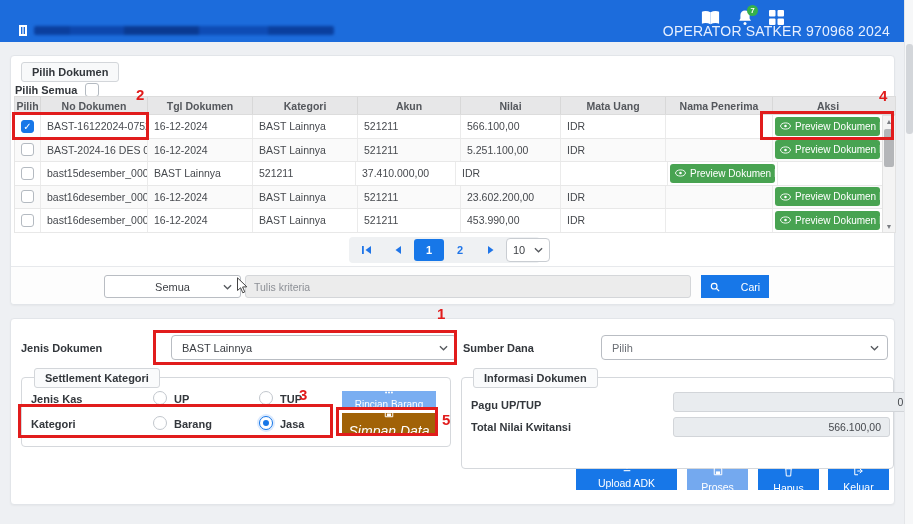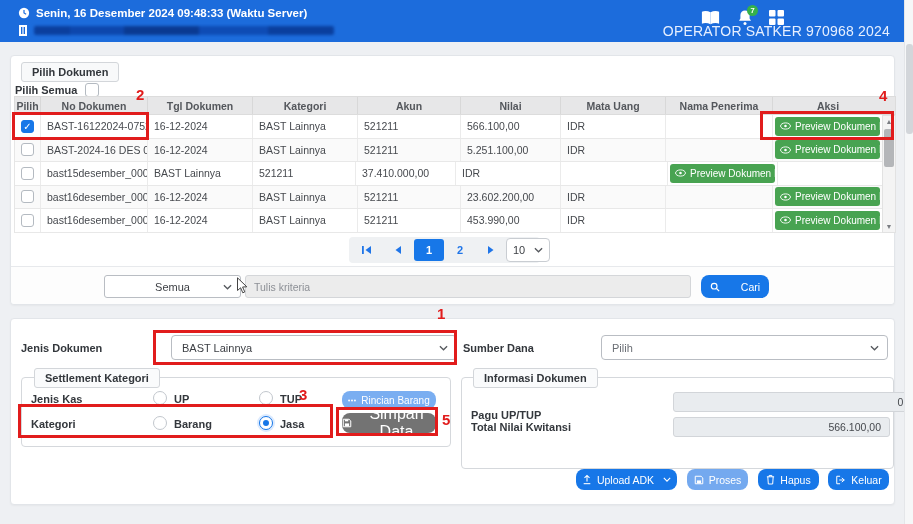--- a/index.html
+++ b/index.html
@@ -68,36 +68,36 @@
 
   
   .search-strip { position:absolute; left:0; right:0; bottom:0; height:38px; border-top:1px solid #e7e9ec; background:#fdfdfd; border-radius:0 0 4px 4px; }
   .fselect { position:absolute; left:93px; top:8px; width:137px; height:23px; background:#fff; border:1px solid #b9bdc3;
     border-radius:3px; display:flex; align-items:center; justify-content:center; gap:30px; cursor:pointer; color:#3c3f44; }
   .fselect .chev { position:absolute; right:8px; top:8px; }
   .criteria { position:absolute; left:234px; top:8px; width:446px; height:23px; background:#ececec; border:1px solid #d4d6d9;
     border-radius:3px; padding:0 8px; font-size:10.5px; color:#55585d; font-family:inherit; }
   .criteria::placeholder { color:#8d9096; }
   .cari-btn { position:absolute; left:690px; top:8px; width:68px; height:23px; background:#1777e8; color:#fff; border:none;
-    border-radius:8px; font-size:10.5px; font-family:inherit; display:flex; align-items:center; justify-content:center; gap:21px; cursor:pointer; }
+    border-radius:0; font-size:10.5px; font-family:inherit; display:flex; align-items:center; justify-content:center; gap:21px; cursor:pointer; }
 
   
   .sel { position:absolute; height:25px; background:#fff; border:1px solid #b9bdc3; border-radius:4px; display:flex;
     align-items:center; padding:0 24px 0 10px; color:#3c3f44; cursor:pointer; }
   .sel .chev { position:absolute; right:8px; top:9px; }
   .fieldset { position:absolute; border:1px solid #d5d8dc; border-radius:4px; background:#fff; }
   .legend { position:absolute; border:1px solid #d3d6da; border-radius:3px; background:#fafbfc; font-weight:bold;
     font-size:11px; color:#33373c; padding:3px 10px; z-index:2; }
   .ro-input { position:absolute; height:20px; background:#e9ecef; border:1px solid #d2d5d9; border-radius:3px;
     display:flex; align-items:center; justify-content:flex-end; padding:0 8px; color:#46494e; font-size:10.5px; }
 
-  .btn { border:none; border-radius:8px; color:#fff; font-family:inherit; font-size:10.5px; display:flex;
-    align-items:center; justify-content:center; gap:5px; cursor:pointer; }
+  .btn { border:none; border-radius:0; color:#fff; font-family:inherit; font-size:10.5px; display:flex;
+    align-items:center; justify-content:center; gap:5px; cursor:pointer;flex-direction:column; }
   .btn-rincian { position:absolute; left:331px; top:72px; width:94px; height:18px; background:#7aaef1; font-size:10px; }
-  .btn-simpan { position:absolute; left:331px; top:94px; width:94px; height:20px; background:#737373; font-size:16px; }
+  .btn-simpan { position:absolute; left:331px; top:94px; width:94px; height:20px; background:#a16207; font-size:14px;font-style:italic; }
   .btn-upload { position:absolute; left:565px; top:150px; width:101px; height:21px; background:#1777e8; }
   .btn-proses { position:absolute; left:676px; top:150px; width:61px; height:21px; background:#74a9ef; }
   .btn-hapus  { position:absolute; left:747px; top:150px; width:61px; height:21px; background:#1777e8; }
   .btn-keluar { position:absolute; left:817px; top:150px; width:61px; height:21px; background:#1777e8; }
 
   
   .ann-box { position:absolute; border:3px solid #e11c1c; background:transparent; z-index:50; pointer-events:none; }
   .ann-num { position:absolute; color:#e11c1c; font-weight:bold; font-size:15px; z-index:51; pointer-events:none; }
 
   
@@ -106,29 +106,20 @@
 
   .cursor { position:absolute; z-index:60; pointer-events:none; }
   svg { display:block; }
 </style>
 </head>
 <body>
 
 <div class="screen">
 
   <div class="topbar">
-    <div class="srv-line">
-      <span>
-        <svg width="12" height="12" viewBox="0 0 14 14">
-            <circle cx="7" cy="7" r="6" fill="#fff"></circle>
-            <path d="M7 3.5 V7 L9.5 8.5" stroke="#1c6cdc" stroke-width="1.4" fill="none"></path>
-          </svg>
-      </span>
-      <span>Senin, 16 Desember 2024 09:48:33 (Waktu Server)</span>
-    </div>
     <div class="redacted-row">
       <span>
         <svg width="10" height="11" viewBox="0 0 10 11">
             <rect x="1" y="0" width="8" height="11" fill="#fff"></rect>
             <rect x="3" y="2" width="1.4" height="7" fill="#1c6cdc"></rect>
             <rect x="5.6" y="2" width="1.4" height="7" fill="#1c6cdc"></rect>
           </svg>
       </span>
       <span class="redacted-bar"></span>
     </div>
@@ -416,21 +407,21 @@
             <rect x="3.5" y="6.5" width="5" height="3.5" fill="#fff"></rect>
             <rect x="3.5" y="1.8" width="4" height="2.2" fill="#fff"></rect>
           </svg>
       </span>
       <span>Simpan Data</span>
     </button>
 
     <div class="fieldset" style="left:450px; top:58px; width:433px; height:92px;"></div>
     <div class="legend" style="left:462px; top:49px;">Informasi Dokumen</div>
 
-    <span class="bold-label" style="position:absolute; left:460px; top:90px;">Pagu UP/TUP</span>
+    <span class="bold-label" style="position:absolute; left:460px; top:80px;">Pagu UP/TUP</span>
     <div class="ro-input" style="left:662px; top:73px; width:254px;">0,00</div>
     <span class="bold-label" style="position:absolute; left:460px; top:102px;">Total Nilai Kwitansi</span>
     <div class="ro-input" style="left:662px; top:98px; width:217px;">566.100,00</div>
 
     <button class="btn btn-upload">
       <span>
         <svg width="10" height="11" viewBox="0 0 12 13">
             <path d="M6 9 V2 M3 4.6 L6 1.6 L9 4.6" stroke="#fff" stroke-width="1.3" fill="none"></path>
             <path d="M2 11.5 h8" stroke="#fff" stroke-width="1.3"></path>
           </svg>

